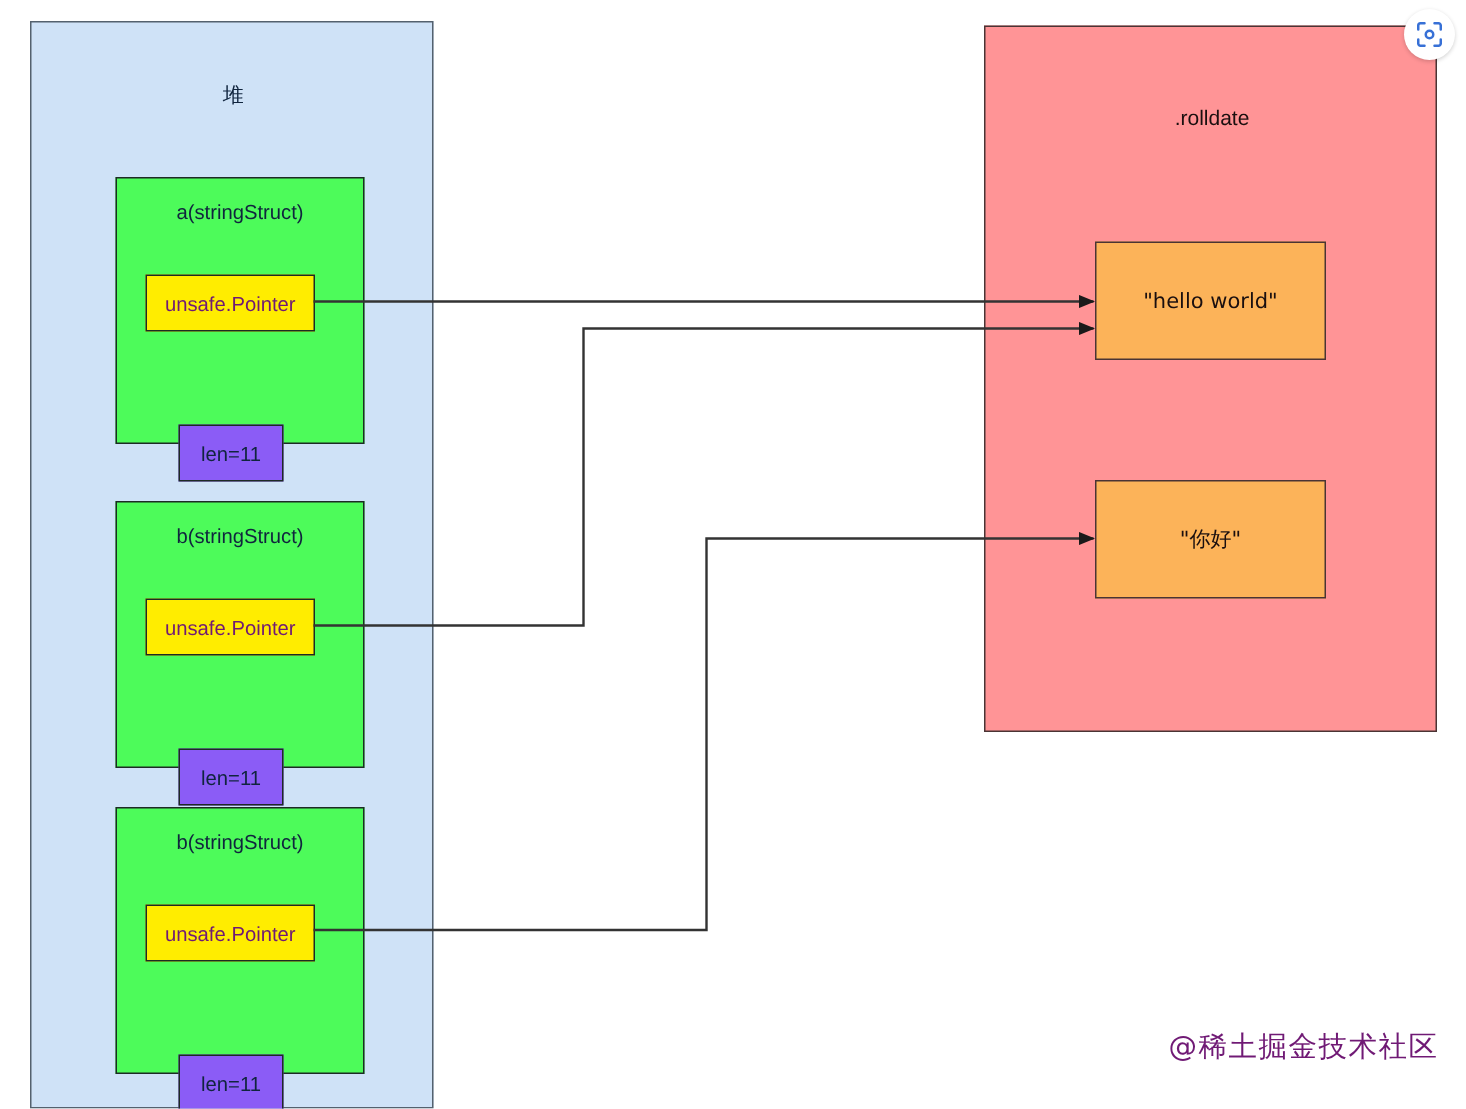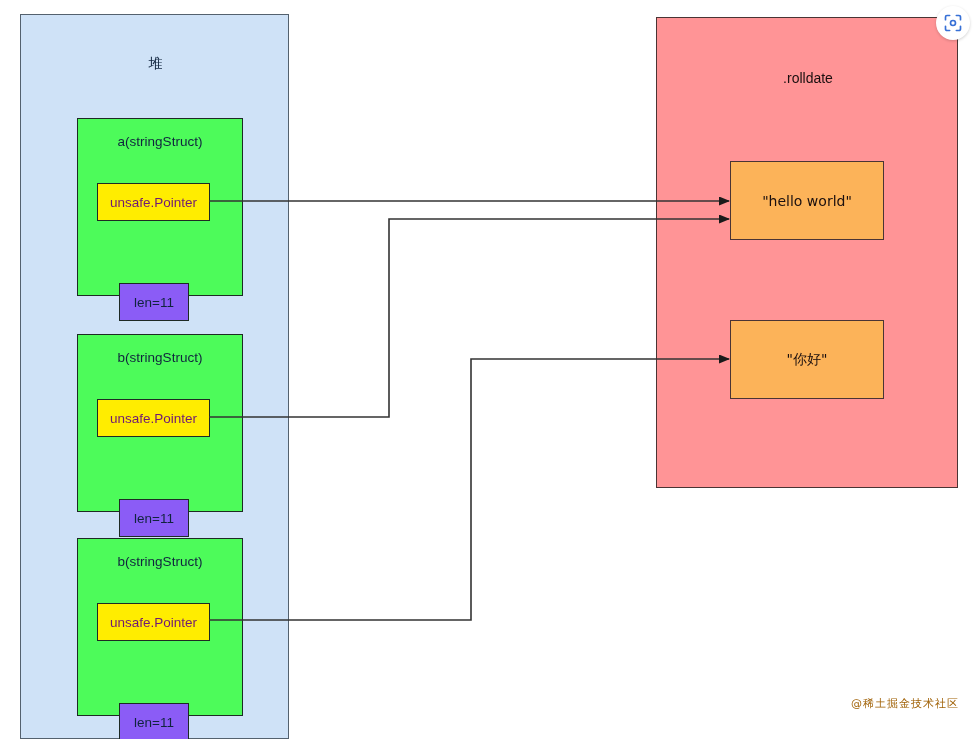--- a/index.html
+++ b/index.html
@@ -72,21 +72,21 @@
   }
   #str-hello{top:161px;}
   #str-nihao{top:320px;}
 
   
   #arrows{position:absolute;left:0;top:0;width:977px;height:739px;}
 
   
   #watermark{
     position:absolute;right:18px;bottom:28px;
-    font-size:11px;color:#a16207;letter-spacing:1px;
+    font-size:19px;color:#701a75;letter-spacing:1px;
     font-family:"DejaVu Sans","Liberation Sans",sans-serif;
     white-space:nowrap;
   }
 
   
   #scan-badge{
     position:absolute;left:936px;top:6px;width:34px;height:34px;
     background:#ffffff;border-radius:50%;
     box-shadow:0 1px 3px rgba(0,0,0,.18);
     display:flex;align-items:center;justify-content:center;

